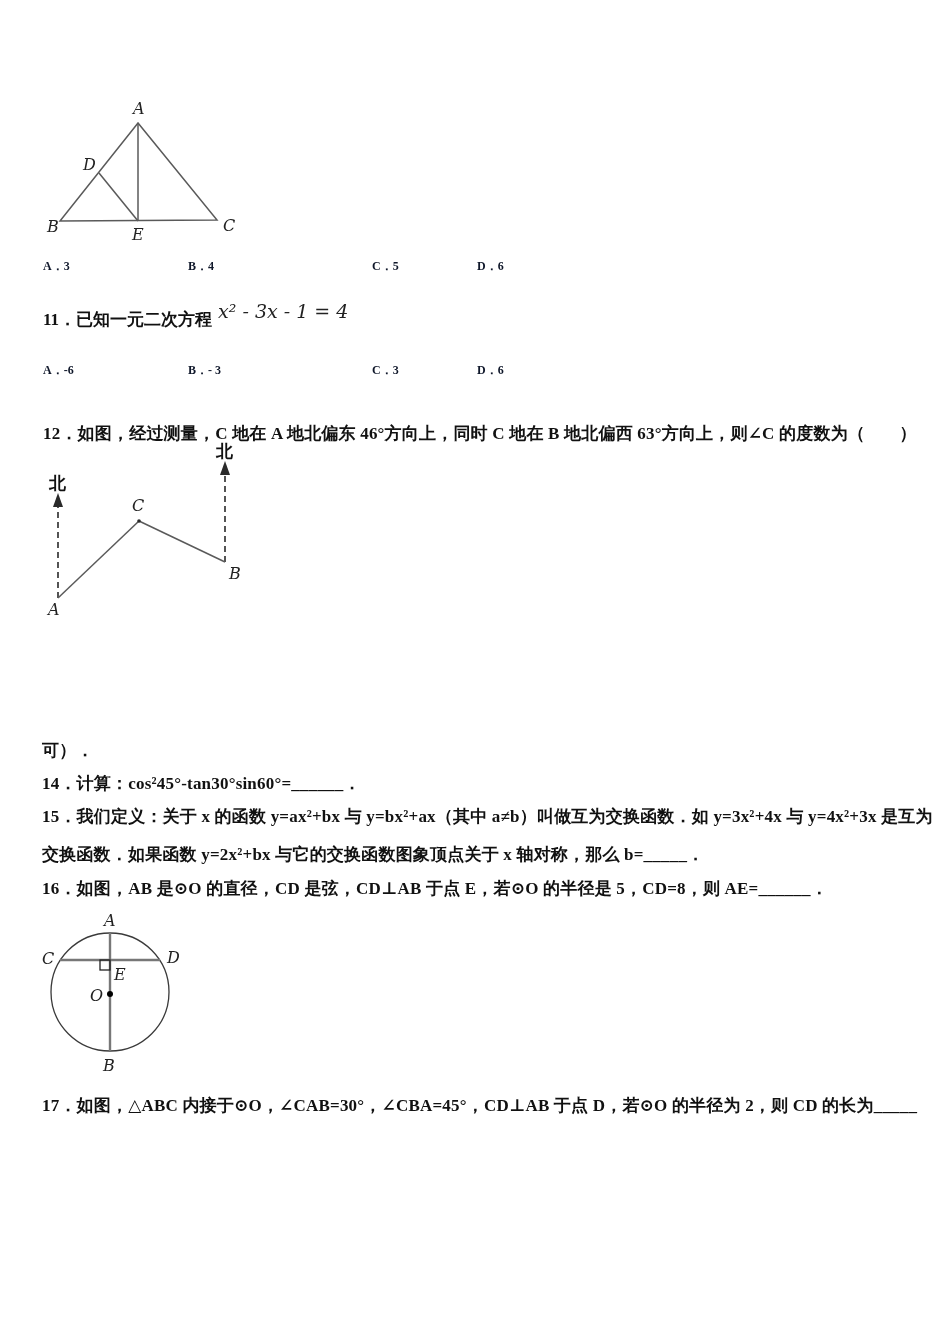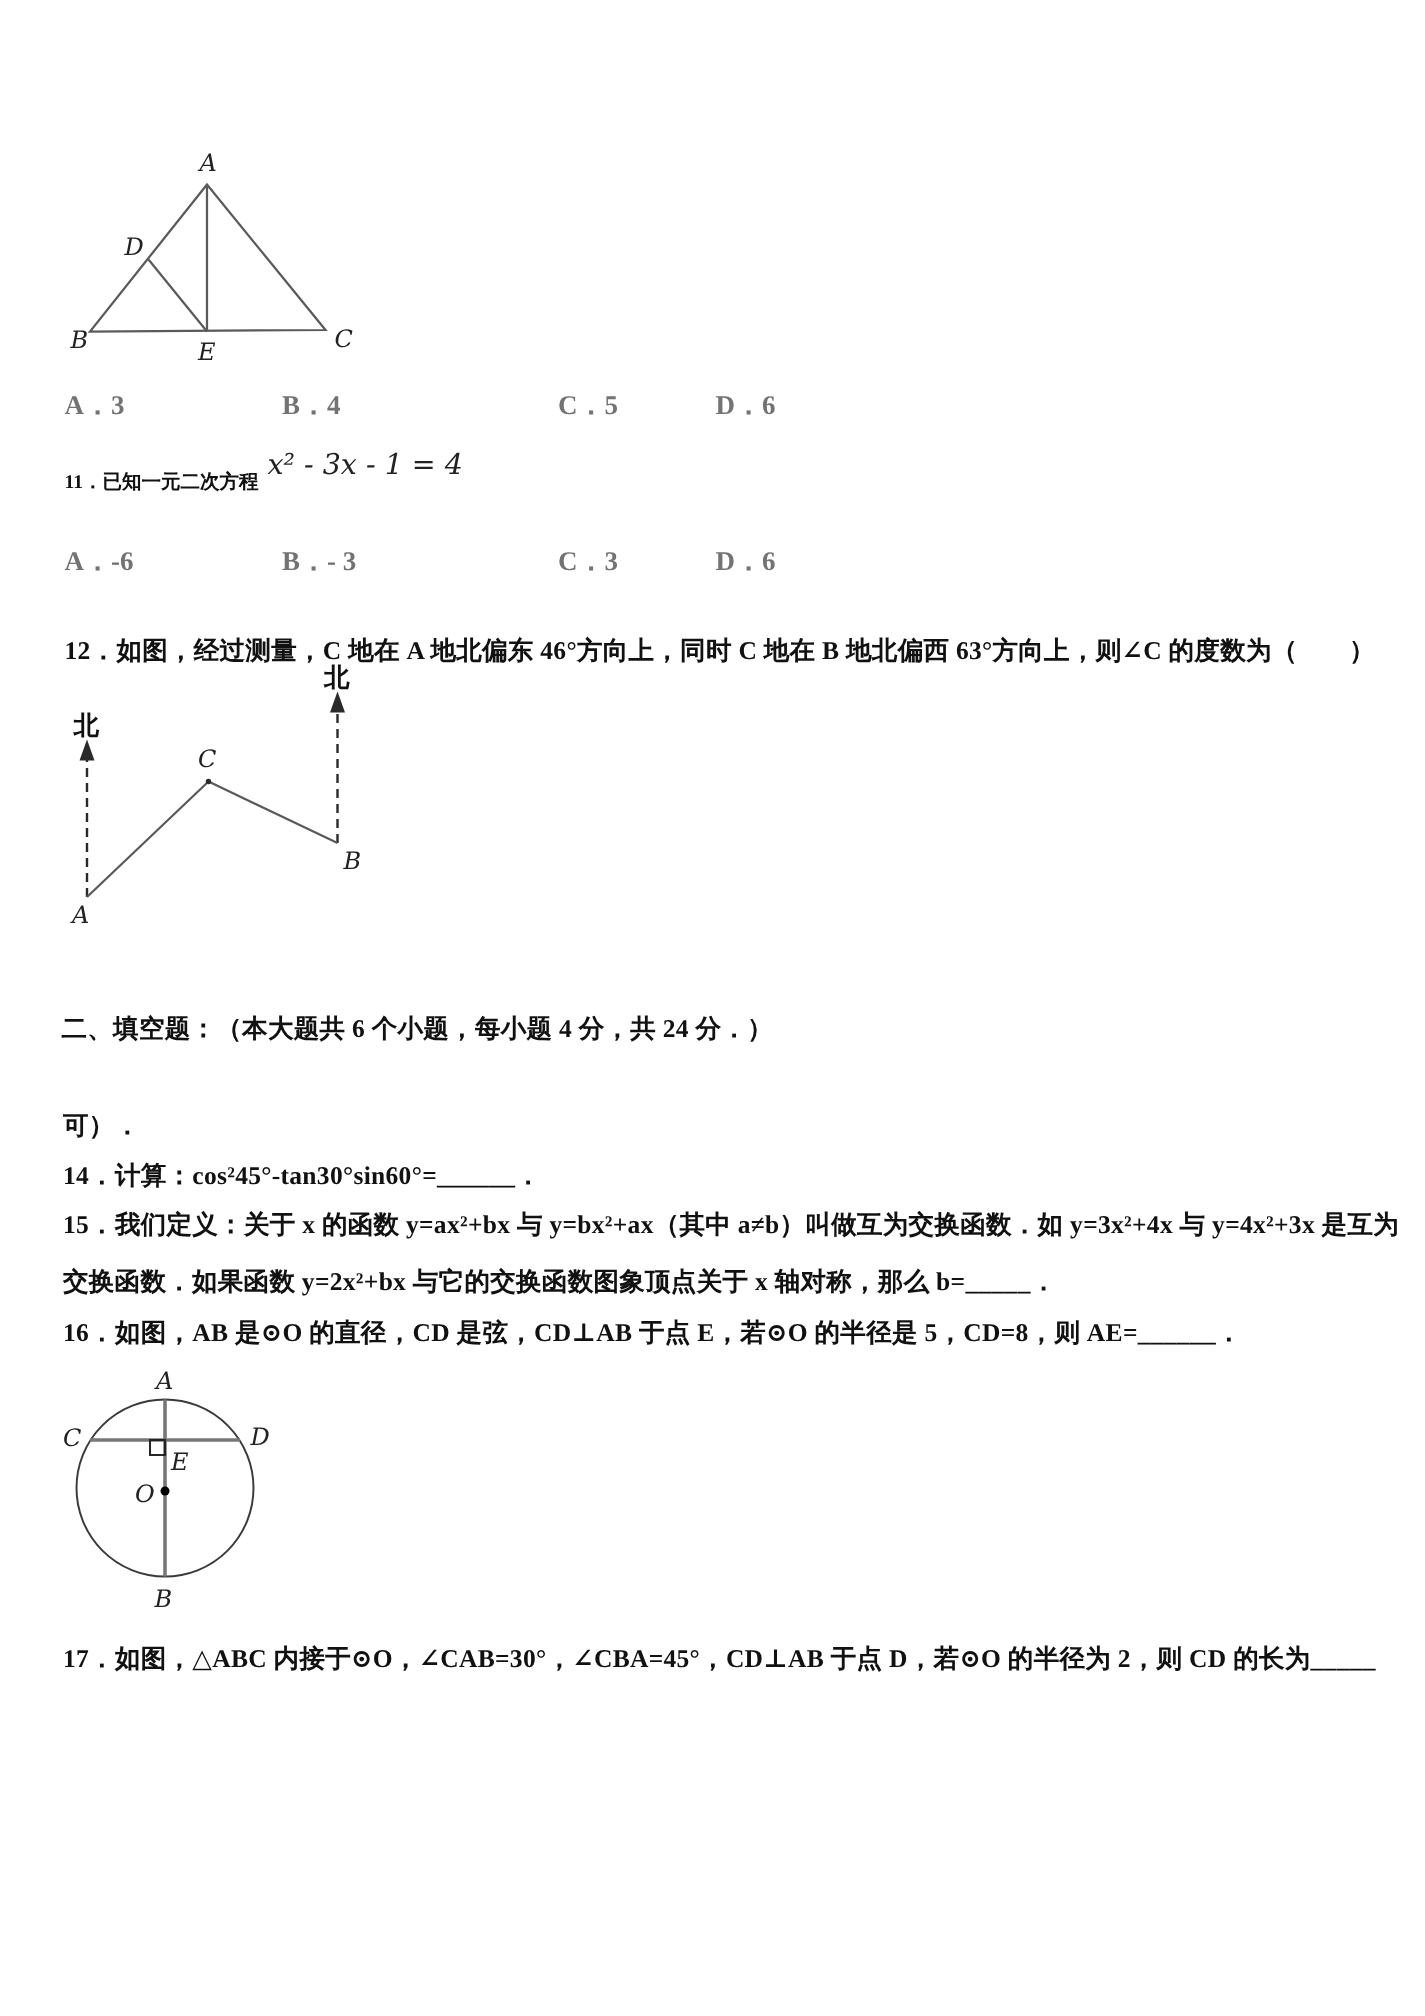--- a/index.html
+++ b/index.html
@@ -6,24 +6,24 @@
   .page{
     position:relative;width:950px;height:1344px;margin:0 auto;
     background:#ffffff;color:#1a1a1a;overflow:hidden;
     font-family:"Liberation Serif","DejaVu Serif",serif;
   }
   .tline{
     position:absolute;white-space:nowrap;font-size:17px;font-weight:bold;
     letter-spacing:0.2px;color:#111;
   }
   .choices-row{position:absolute;left:43px;height:22px;width:860px;}
-  .choice{position:absolute;top:0;white-space:nowrap;font-size:18px;font-weight:bold;color:#737373;}
+  .choice{position:absolute;top:0;white-space:nowrap;font-size:12px;font-weight:bold;color:#0f172a;}
   .c0{left:0;} .c1{left:145px;} .c2{left:289px;margin-left:40px;} .c3{left:434px;}
   .q11line{position:absolute;left:43px;top:308px;display:flex;align-items:flex-end;}
-  .q11line .seg{white-space:nowrap;font-size:13px;font-weight:bold;color:#111;}
+  .q11line .seg{white-space:nowrap;font-size:17px;font-weight:bold;color:#111;}
   .equation{
     font-family:"DejaVu Serif","Liberation Serif",serif;font-style:italic;font-weight:normal;
     font-size:19px;color:#222;position:relative;top:-9px;padding:0 6px;white-space:nowrap;
   }
   svg{position:absolute;overflow:visible;}
   .figlbl{font-family:"DejaVu Serif","Liberation Serif",serif;font-style:italic;font-size:16px;fill:#222;}
   .northlbl{font-family:"Liberation Serif","DejaVu Serif",serif;font-weight:bold;font-size:17px;fill:#111;}
 </style>
 </head>
 <body>
@@ -78,21 +78,20 @@
     </g>
     <circle cx="99" cy="88" r="1.8" fill="#2a2a2a"></circle>
     <text class="northlbl" x="9" y="56">北</text>
     <text class="northlbl" x="176" y="24">北</text>
     <text class="figlbl" x="92" y="78">C</text>
     <text class="figlbl" x="8" y="182">A</text>
     <text class="figlbl" x="189" y="146">B</text>
   </svg>
 
 
-  <div class="tline" style="left:41px;top:674px;">二、填空题：（本大题共 6 个小题，每小题 4 分，共 24 分．）</div>
 
   <div class="tline" style="left:42px;top:739px;">可）．</div>
 
   <div class="tline" style="left:42px;top:772px;">14．计算：cos²45°-tan30°sin60°=______．</div>
 
   <div class="tline" style="left:42px;top:805px;">15．我们定义：关于 x 的函数 y=ax²+bx 与 y=bx²+ax（其中 a≠b）叫做互为交换函数．如 y=3x²+4x 与 y=4x²+3x 是互为</div>
   <div class="tline" style="left:42px;top:843px;">交换函数．如果函数 y=2x²+bx 与它的交换函数图象顶点关于 x 轴对称，那么 b=_____．</div>
 
   <div class="tline" style="left:42px;top:877px;">16．如图，AB 是⊙O 的直径，CD 是弦，CD⊥AB 于点 E，若⊙O 的半径是 5，CD=8，则 AE=______．</div>
 

